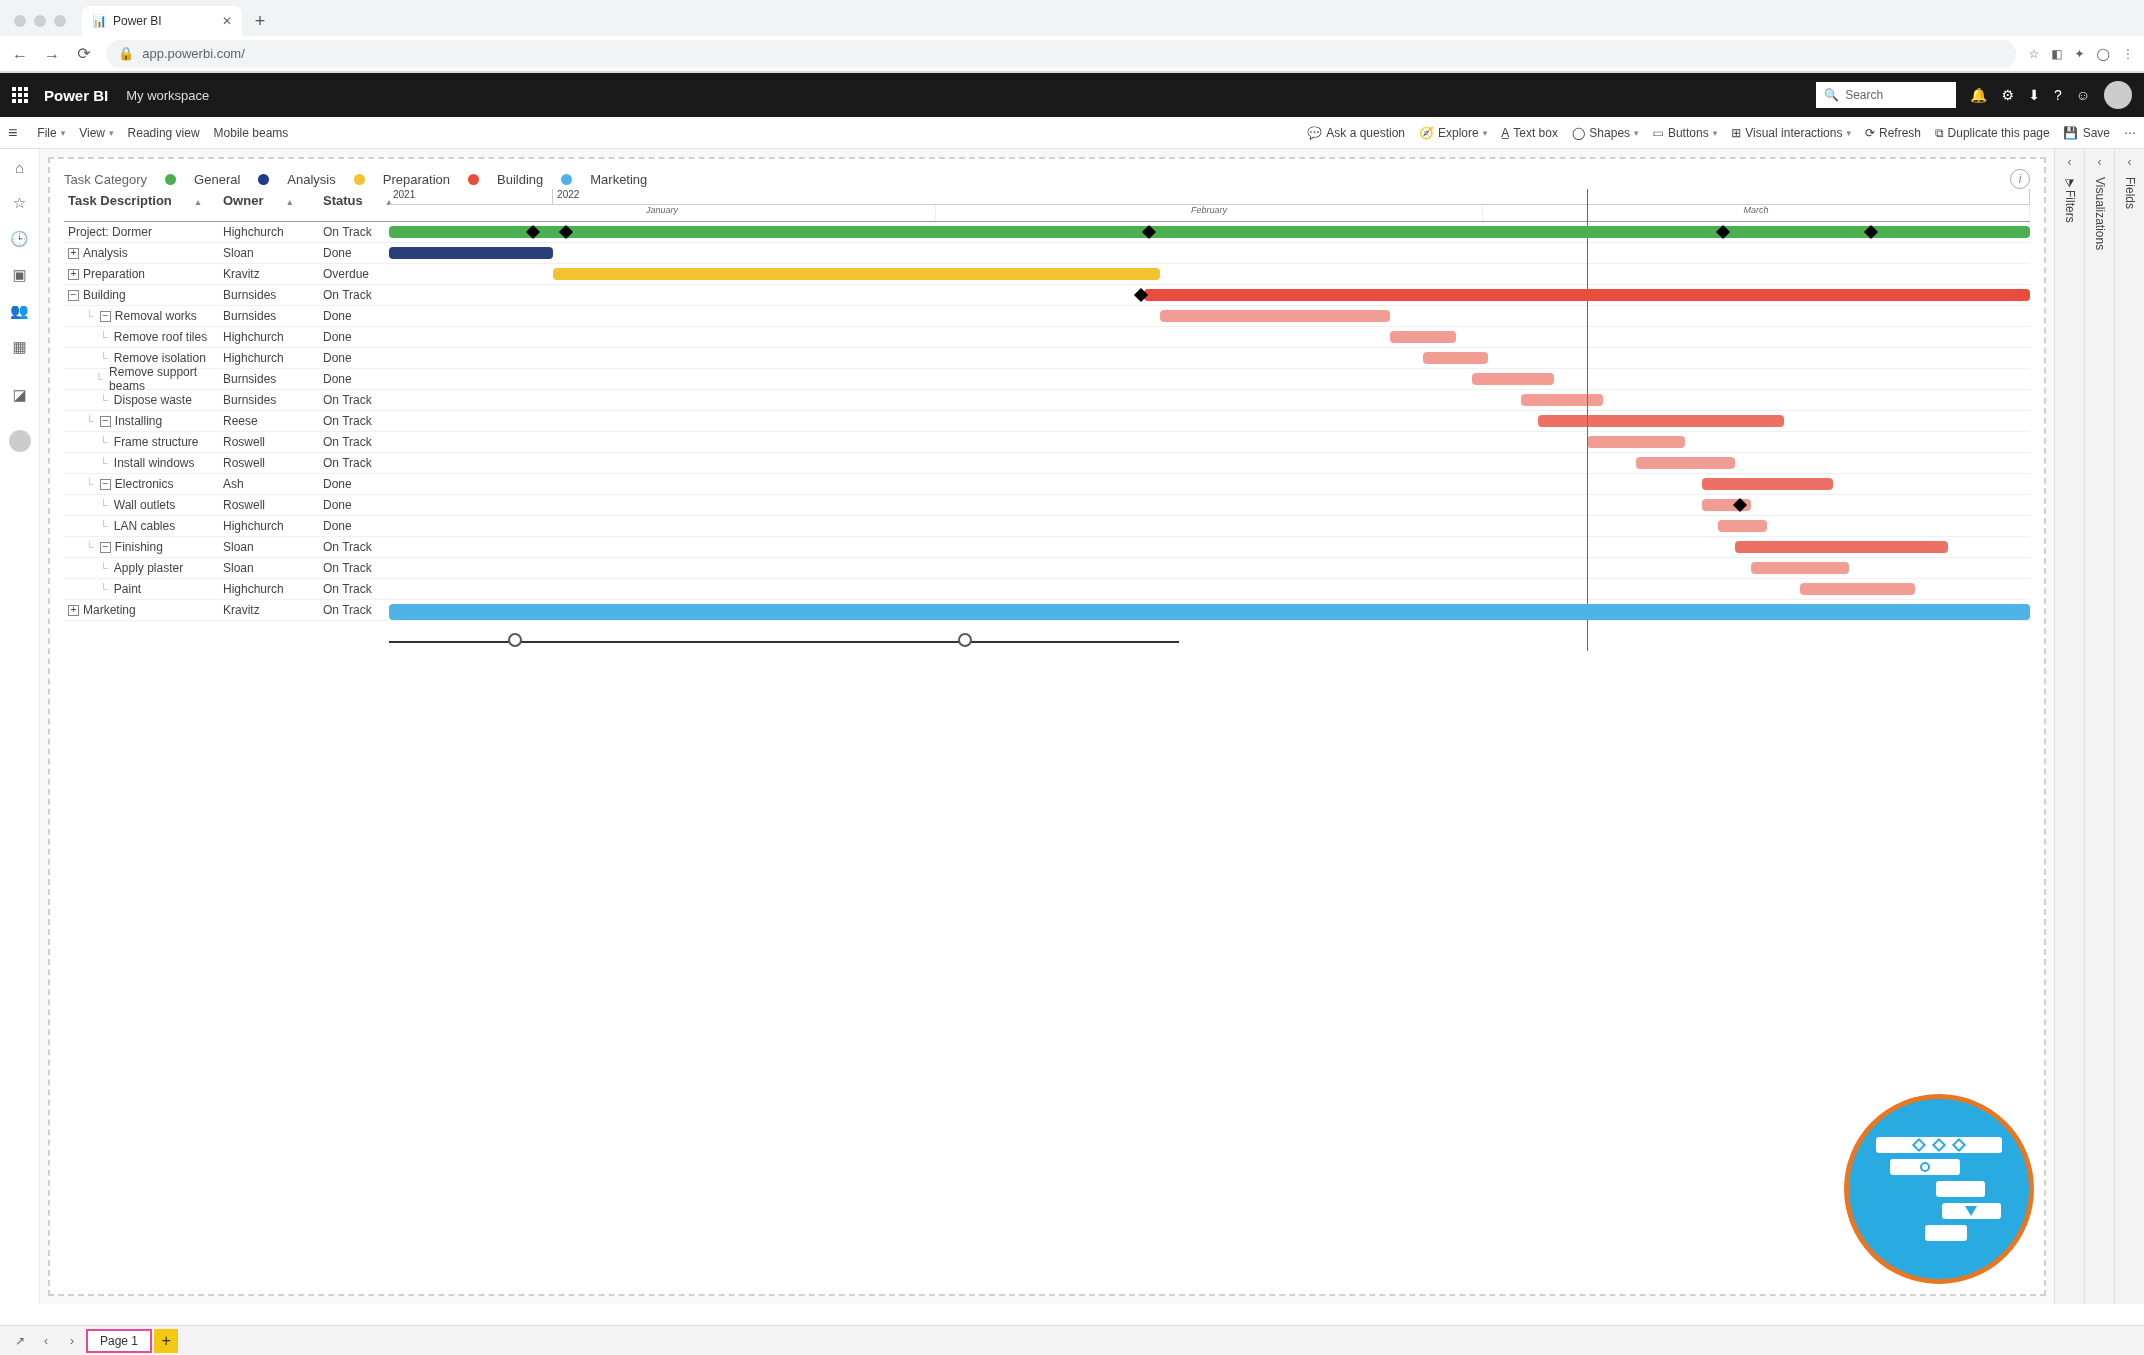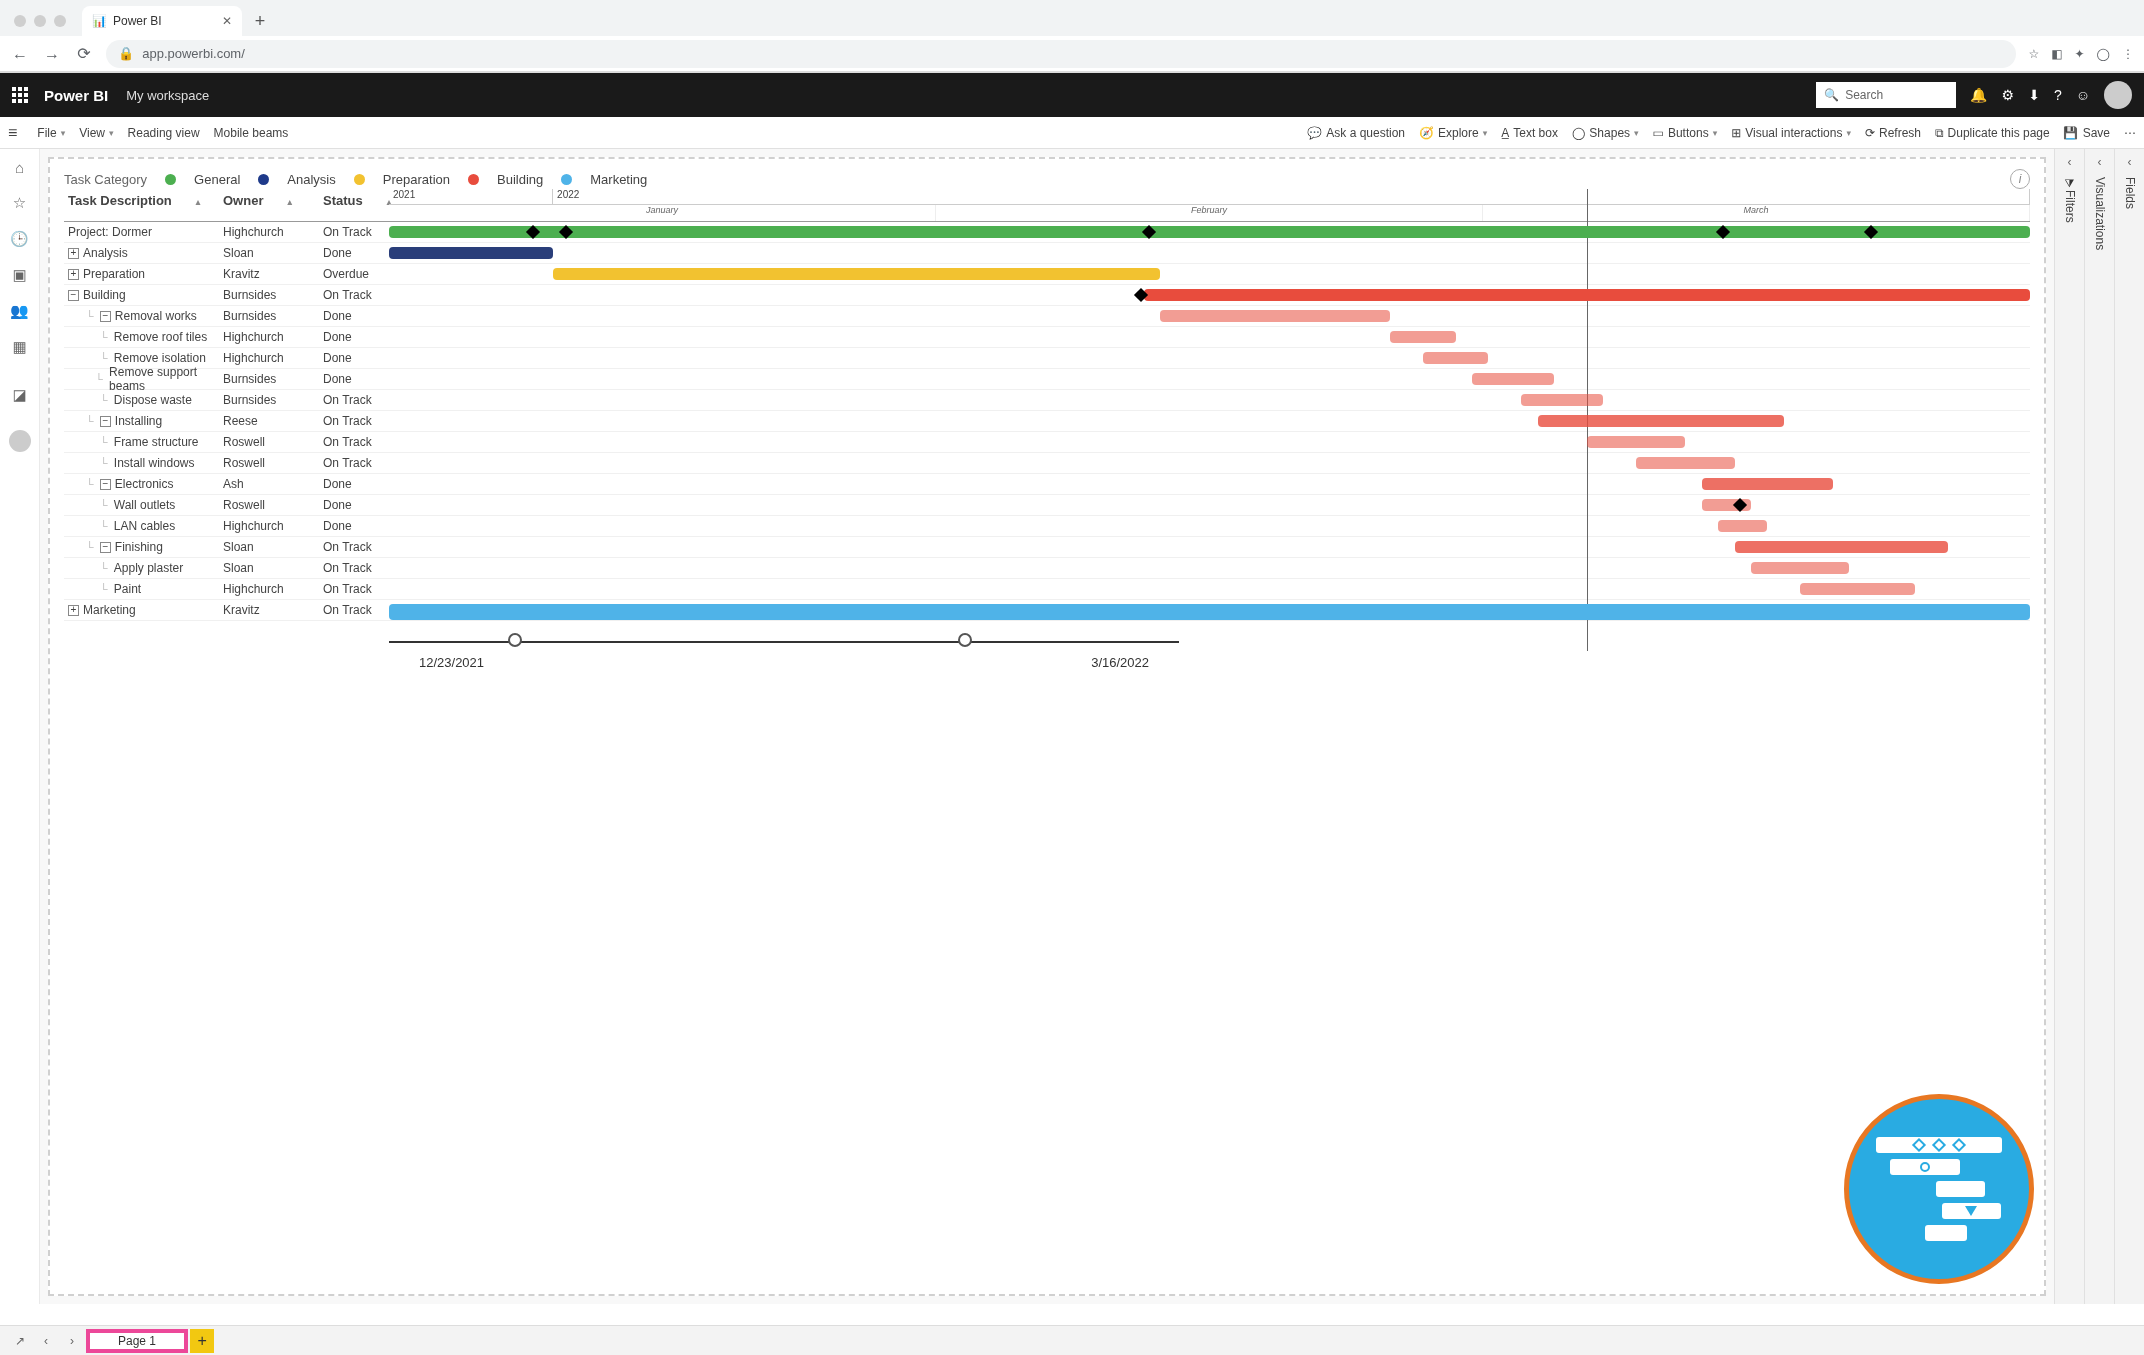--- a/index.html
+++ b/index.html
@@ -83,21 +83,21 @@
 
 .viz-badge { position: absolute; right: 10px; bottom: 10px; width: 190px; height: 190px; border-radius: 50%; background: #29abe2; border: 5px solid #e87722; display: flex; flex-direction: column; align-items: center; justify-content: center; gap: 6px; padding: 20px; }
 .viz-badge .bar-row { display: flex; width: 100%; justify-content: flex-start; }
 .viz-badge .wr { background: #fff; height: 16px; border-radius: 3px; display: flex; align-items: center; justify-content: center; gap: 10px; }
 .viz-badge .shape { width: 10px; height: 10px; border: 2px solid #29abe2; }
 .diamond { transform: rotate(45deg); }
 .circle { border-radius: 50%; }
 
 .bottom-bar { position: fixed; bottom: 0; left: 0; right: 0; height: 30px; background: #f3f3f3; border-top: 1px solid #ddd; display: flex; align-items: center; padding: 0 8px; gap: 2px; font-size: 12px; }
 .bottom-bar .expand-ic { width: 24px; text-align: center; color: #666; }
-.page-tab { background: #fff; height: 24px; padding: 0 28px; display: flex; align-items: center; border: 4px solid #ec4899; }
+.page-tab { background: #fff; height: 24px; padding: 0 12px; display: flex; align-items: center; border: 2px solid #ec4899; }
 .add-page { width: 24px; height: 24px; background: #f2c811; display: flex; align-items: center; justify-content: center; font-size: 16px; color: #333; }
 </style>
 </head>
 <body>
 
 <div class="browser-chrome">
   <div class="tab-strip">
     <div class="traffic-lights">
       <div class="traffic-light"></div>
       <div class="traffic-light"></div>
@@ -502,24 +502,20 @@
               <div class="bar" style="left:0%;width:100%;background:#4fb3e8;opacity:1;height:16px"></div>
             </div>
           </div>
         </div>
 
       <div class="range-slider">
         <div class="slider-track">
           <div class="slider-handle" style="left:15%"></div>
           <div class="slider-handle" style="left:72%"></div>
         </div>
-        <div class="slider-labels">
-          <span>12/23/2021</span>
-          <span>3/16/2022</span>
-        </div>
       </div>
 
       <div class="viz-badge">
         <div class="bar-row">
             <div class="wr" style="width:90%;margin-left:5%">
               <span class="shape diamond"></span>
               <span class="shape diamond"></span>
               <span class="shape diamond"></span>
             </div>
           </div>

